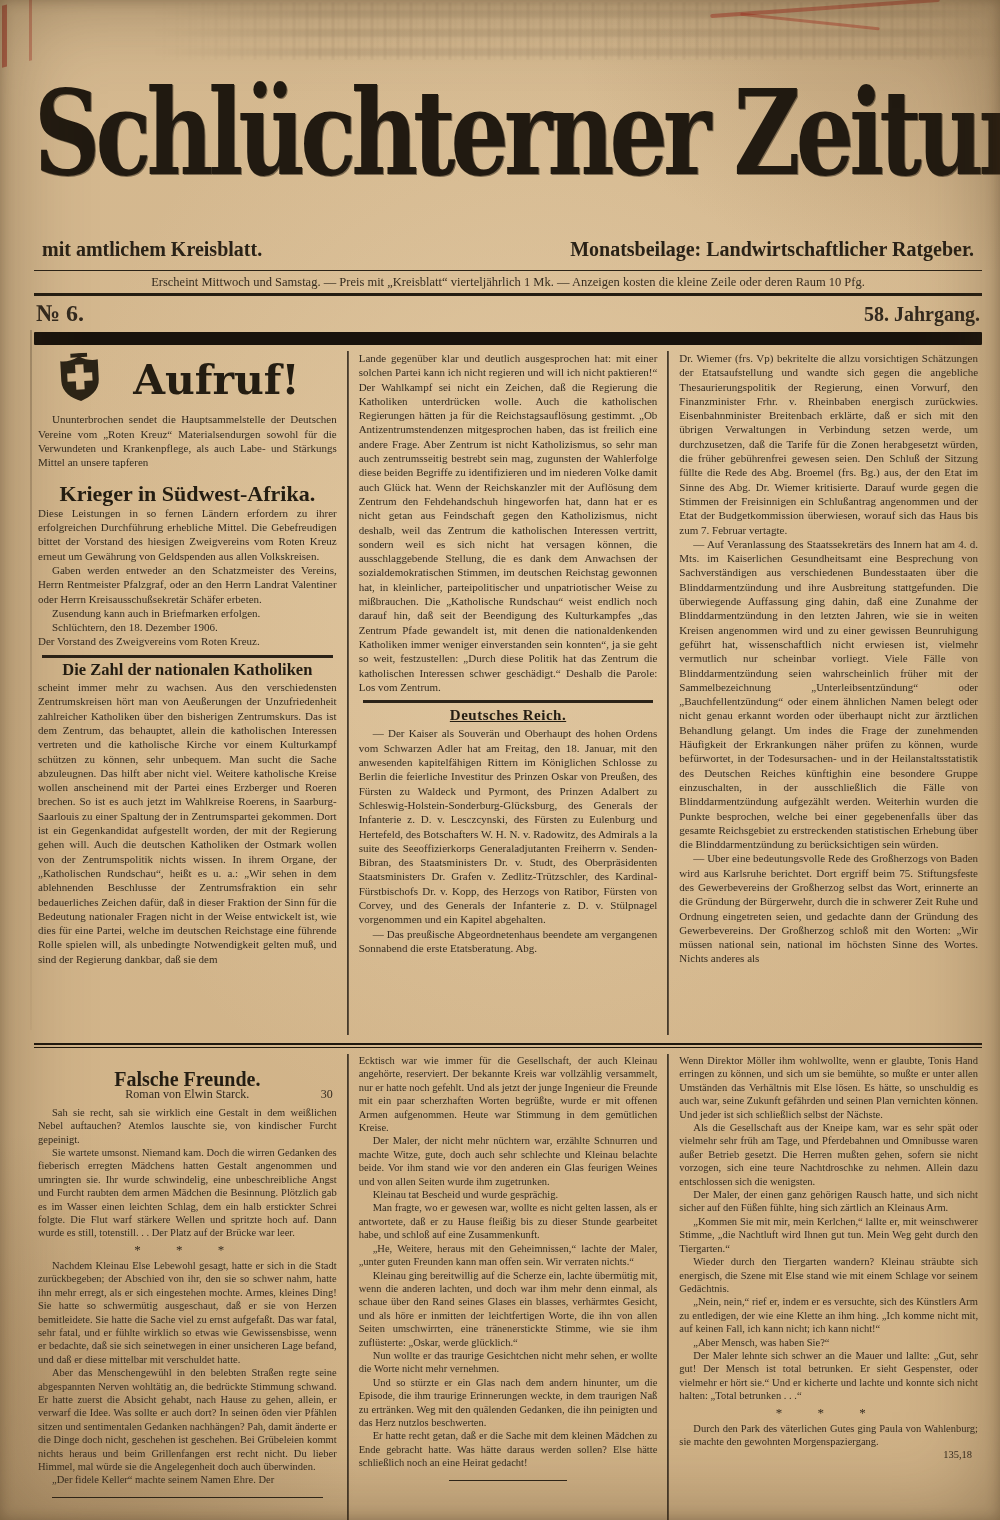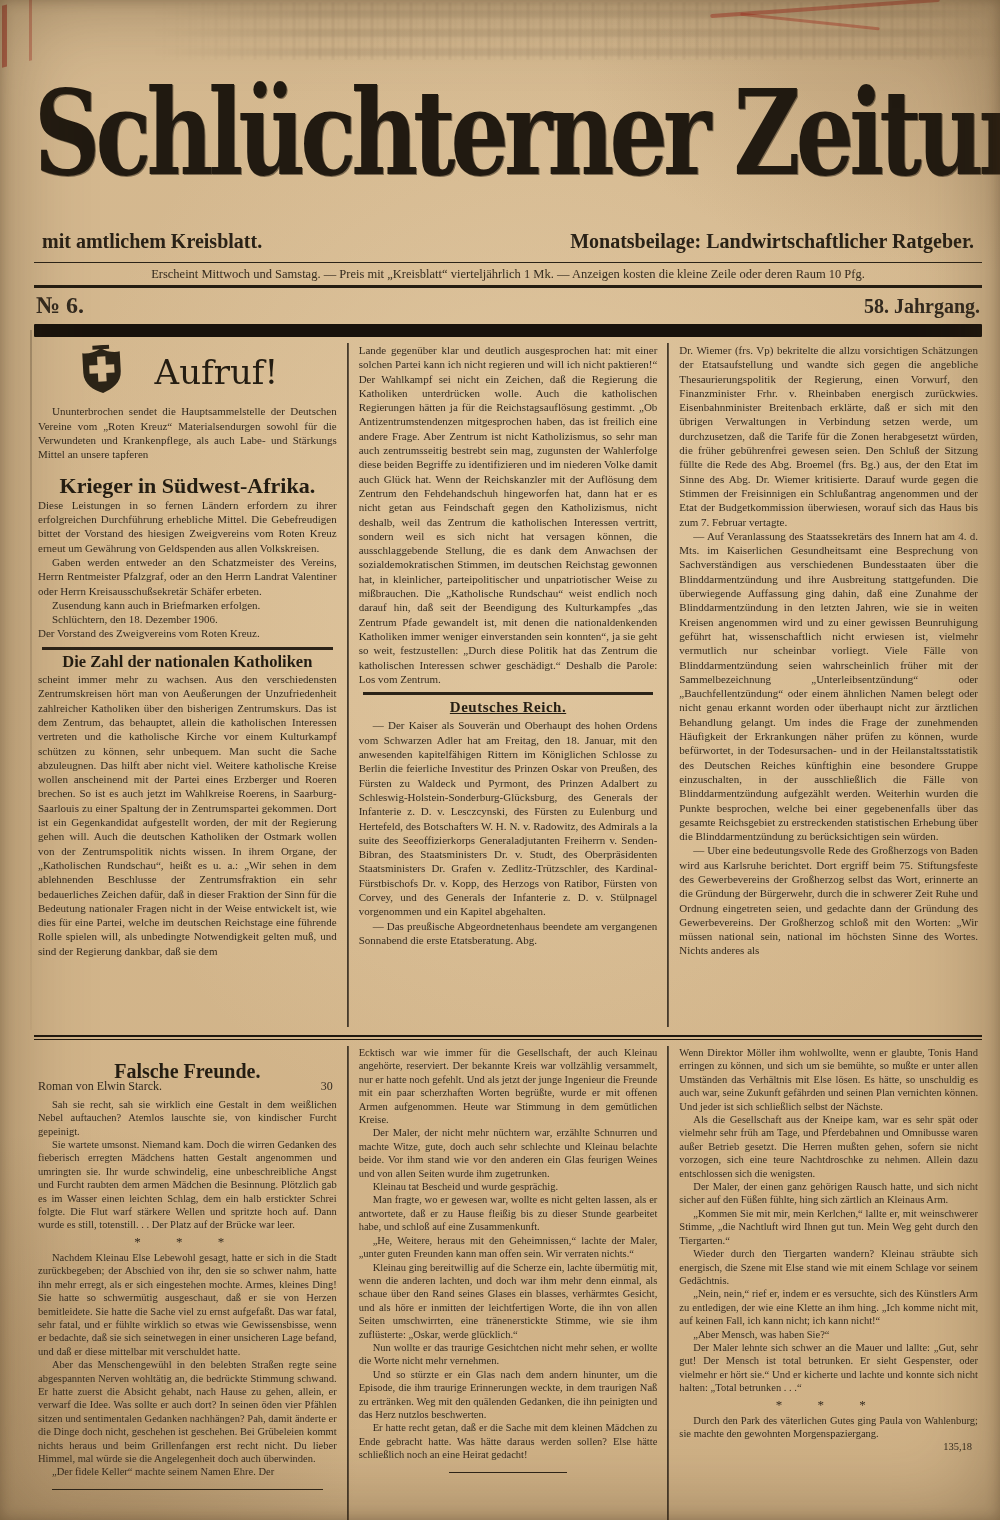--- a/index.html
+++ b/index.html
@@ -24,54 +24,54 @@
   .redmark{position:absolute;background:none;pointer-events:none;}
   .redmark.l{top:2px;left:2px;width:22px;height:62px;
     border-left:5px solid rgba(165,35,25,.55);border-right:3px solid rgba(165,35,25,.35);transform:skewY(-14deg);}
   .redmark.r1{top:6px;right:60px;width:230px;height:4px;background:rgba(170,40,28,.45);transform:rotate(-4deg);border-radius:3px;}
   .redmark.r2{top:20px;right:120px;width:140px;height:3px;background:rgba(170,40,28,.4);transform:rotate(6deg);border-radius:3px;}
 
   .masthead{margin-top:62px;text-align:center;white-space:nowrap;}
   .masthead h1{margin:0;font-family:"DejaVu Serif",serif;font-weight:700;font-size:92px;line-height:150px;
     letter-spacing:-5px;color:#211a11;transform:scaleY(1.28);transform-origin:center 60%;
     text-shadow:1px 1px 0 rgba(30,22,12,.5);}
-  .subrow{display:flex;justify-content:space-between;align-items:baseline;margin-top:18px;padding:0 8px;
+  .subrow{display:flex;justify-content:space-between;align-items:baseline;margin-top:26px;padding:0 8px;
     font-size:20px;font-weight:700;color:#2a2217;}
   .rule-thin{border:none;border-top:1.5px solid #2b2318;margin:9px 0 0;}
   .infoline{text-align:center;font-size:12.5px;margin:4px 0 3px;color:#352b1e;}
   .rule-mid{border:none;border-top:3.5px solid #241d12;margin:0;}
   .issuerow{display:flex;justify-content:space-between;align-items:baseline;margin-top:4px;padding:0 2px;}
   .issuerow .no{font-size:24px;font-weight:700;}
   .issuerow .date{font-size:22px;font-weight:700;letter-spacing:.5px;}
   .issuerow .vol{font-size:20px;font-weight:700;}
   .blackbar{height:13px;background:#18120c;margin-top:5px;border-radius:1px;}
 
   .cols{display:flex;align-items:stretch;margin-top:6px;}
   .vdiv{width:0;border-left:1px solid rgba(47,38,27,.85);border-right:1px solid rgba(47,38,27,.7);margin:0 6px;}
   .col{flex:1 1 0;padding:0 4px;text-align:justify;}
   .main .col{font-size:11px;line-height:14.3px;}
   .main{height:684px;overflow:hidden;}
   .t{margin:0;text-indent:14px;hyphens:auto;}
   .noind{text-indent:0;}
 
   .headline-row{display:flex;align-items:center;justify-content:center;gap:16px;margin:2px 0 6px;}
-  .headline-row h2{margin:16px;font-family:"DejaVu Serif",serif;font-size:34px;font-weight:400;color:#241d12;}
+  .headline-row h2{margin:16px;font-family:"DejaVu Serif",serif;font-size:41px;font-weight:700;color:#241d12;}
   .emblem{display:inline-block;transform:rotate(-3deg);}
   .subhead{margin:18px 0 4px;text-align:center;font-size:22px;font-weight:700;text-indent:0;color:#241d12;}
   .art-rule{border:none;border-top:3px solid #2b2318;margin:6px 4px 5px;}
   .art-head{margin:0 0 3px;text-align:center;font-size:16.5px;font-weight:700;text-indent:0;color:#241d12;}
   .sect-head{margin:1px 0 4px;text-align:center;font-size:15px;font-weight:700;text-indent:0;
     text-decoration:underline;letter-spacing:.5px;color:#241d12;}
 
   .sep-double{border:none;height:2px;border-top:2.5px solid #1f180f;border-bottom:1.5px solid #1f180f;margin:8px 0 6px;}
 
   .feui{height:476px;overflow:hidden;}
   .feui .col{font-size:10.5px;line-height:13.4px;}
   .feui-title{margin:19px 0 2px;text-align:center;font-size:20px;font-weight:700;text-indent:0;color:#241d12;}
-  .byline{position:relative;text-align:left;font-size:12px;margin:0 0 4px;text-indent:0;}
+  .byline{position:relative;text-align:center;font-size:12px;margin:0 0 4px;text-indent:0;}
   .byline .inst{position:absolute;right:4px;top:0;}
   .asterism{text-align:center;text-indent:0;letter-spacing:16px;font-size:13px;line-height:15px;margin:2px 0;}
   .endrule{border:none;border-top:1.5px solid #2b2318;margin:10px 14px 0;}
   .endrule.short{margin:10px 90px 0;}
   .pagemark{text-align:right;text-indent:0;padding-right:6px;}
   .crease{position:absolute;left:30px;top:330px;width:2px;height:700px;pointer-events:none;
     background:linear-gradient(180deg,rgba(60,45,30,.28),rgba(60,45,30,.04));}
 </style>
 </head>
 <body>

